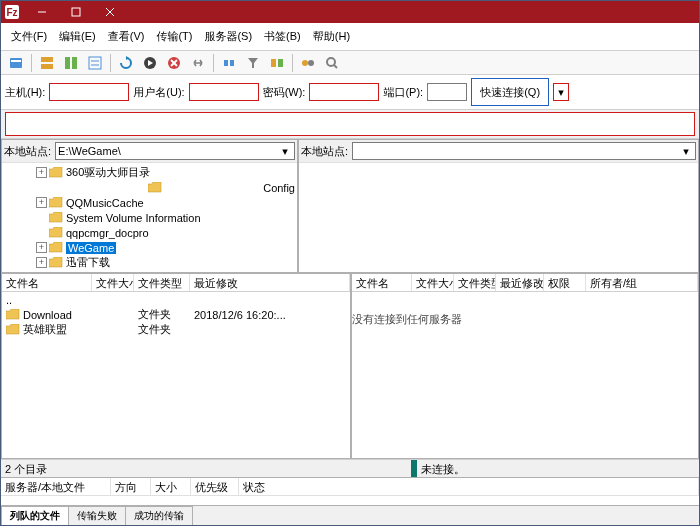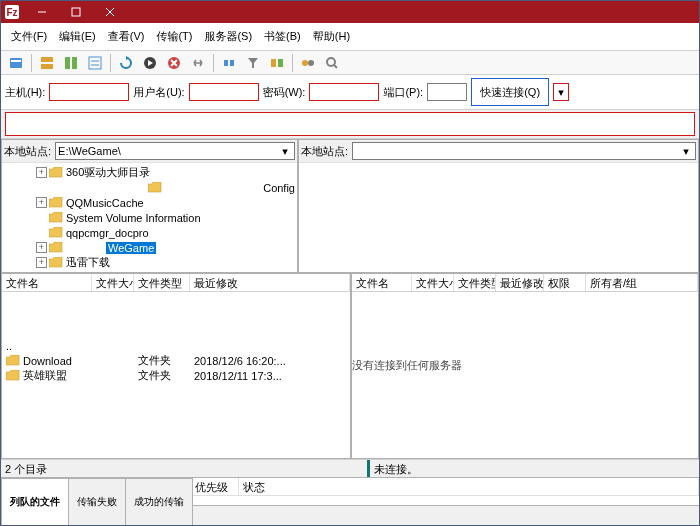--- a/index.html
+++ b/index.html
@@ -44,46 +44,46 @@
 .path-label { white-space: nowrap; padding-right: 4px; }
 .path-combo { flex: 1; border: 1px solid #7a7a7a; height: 18px; display: flex; align-items: center; padding: 0 2px; background:#fff;}
 .path-combo .combo-text { flex: 1; }
 .path-combo .combo-arrow { width: 14px; text-align: center; cursor: pointer; }
 .tree { flex: 1; overflow: scroll; padding: 2px; }
 .tree-item { display: flex; align-items: center; height: 15px; white-space: nowrap; }
 .tree-toggle { width: 11px; height: 11px; border: 1px solid #888; display:flex;align-items:center;justify-content:center;font-size:9px;line-height:1;margin-right:2px;cursor:pointer;color:#555;}
 .tree-toggle.empty{border:none;}
 .folder-icon { width: 14px; height: 11px; margin-right: 3px; display:inline-block;}
 .folder-icon svg{display:block;}
-.tree-label.selected { background: #0078d7; color: #fff; padding: 0 2px; margin-left: 40px; }
+.tree-label.selected { background: #0078d7; color: #fff; padding: 0 2px; }
 
 
 .lower { display: flex; height: 200px; }
-.filelist { flex: 1; display: flex; flex-direction: column; border: 1px solid #b0b0b0; background:#fff;gap:46px; }
+.filelist { flex: 1; display: flex; flex-direction: column; border: 1px solid #b0b0b0; background:#fff; }
 .filelist-left { width: 350px; flex: none; }
 .fl-header { display: flex; border-bottom: 1px solid #d0d0d0; background: #fff; height: 18px; }
 .fl-col { border-right: 1px solid #e0e0e0; padding: 2px 4px; white-space: nowrap; overflow: hidden; cursor: pointer; }
 .fl-body { flex: 1; overflow-y: scroll; }
 .fl-row { display: flex; height: 15px; align-items: center; }
 .fl-row .fl-col { border: none; }
 .fl-empty { text-align: left; color: #444; padding-top: 20px; }
 
 
 .statusline { display: flex; height: 18px; border-top: 1px solid #d0d0d0; background:#f0f0f0;}
-.statusline .sl-left { width: 369px; border-right: 3px solid #0f766e; padding: 2px 4px; }
+.statusline .sl-left { width: 416px; border-right: 6px solid #0f766e; padding: 2px 4px; }
 .statusline .sl-right { flex: 1; padding: 2px 4px; }
 
 
 .queue-header { display: flex; height: 18px; background: #fff; border-top: 1px solid #b0b0b0; }
 .queue-header .fl-col { border-right: 1px solid #e0e0e0; }
 .queue-body { flex:1; background:#fff; border-top:1px solid #e0e0e0; min-height:10px;}
 
 
 .bottom-tabs { display: flex; height: 20px; background: #f0f0f0; border-top: 1px solid #b0b0b0; align-items: flex-end; }
-.bt-tab { padding: 16px 8px; border: 1px solid #b0b0b0; border-bottom: none; margin-right: -1px; background: #f0f0f0; cursor: pointer; font-size:10px;}
+.bt-tab { padding: 2px 8px; border: 1px solid #b0b0b0; border-bottom: none; margin-right: -1px; background: #f0f0f0; cursor: pointer; font-size:10px;}
 .bt-tab.active { background: #fff; font-weight: bold; }
 
 ::-webkit-scrollbar { width: 16px; height: 16px; }
 ::-webkit-scrollbar-track { background: #f0f0f0; }
 ::-webkit-scrollbar-thumb { background: #c0c0c0; border: 1px solid #a0a0a0; }
 </style>
 </head>
 <body>
 
 <div class="titlebar">
@@ -337,21 +337,20 @@
           <div class="fl-col" style="width: 90px; display: flex; align-items: center;">
             <span class="folder-icon">
               <svg width="14" height="11">
                 <path d="M0 2 L4 2 L5 0 L13 0 L13 10 L0 10 Z" fill="#f0c454" stroke="#c09020" stroke-width="0.5"></path>
               </svg>
             </span>
             <span>英雄联盟</span>
           </div>
           <div class="fl-col" style="width: 42px;"></div>
           <div class="fl-col" style="width: 56px;">文件夹</div>
-          <div class="fl-col" style="flex: 1 1 0%;">2018/12/11 17:3...</div>
         </div>
       </div>
   </div>
   <div class="filelist">
     <div class="fl-header">
       <div class="fl-col" style="width:60px">文件名</div>
       <div class="fl-col" style="width:42px">文件大小</div>
       <div class="fl-col" style="width:42px">文件类型</div>
       <div class="fl-col" style="width:48px">最近修改</div>
       <div class="fl-col" style="width:42px">权限</div>

